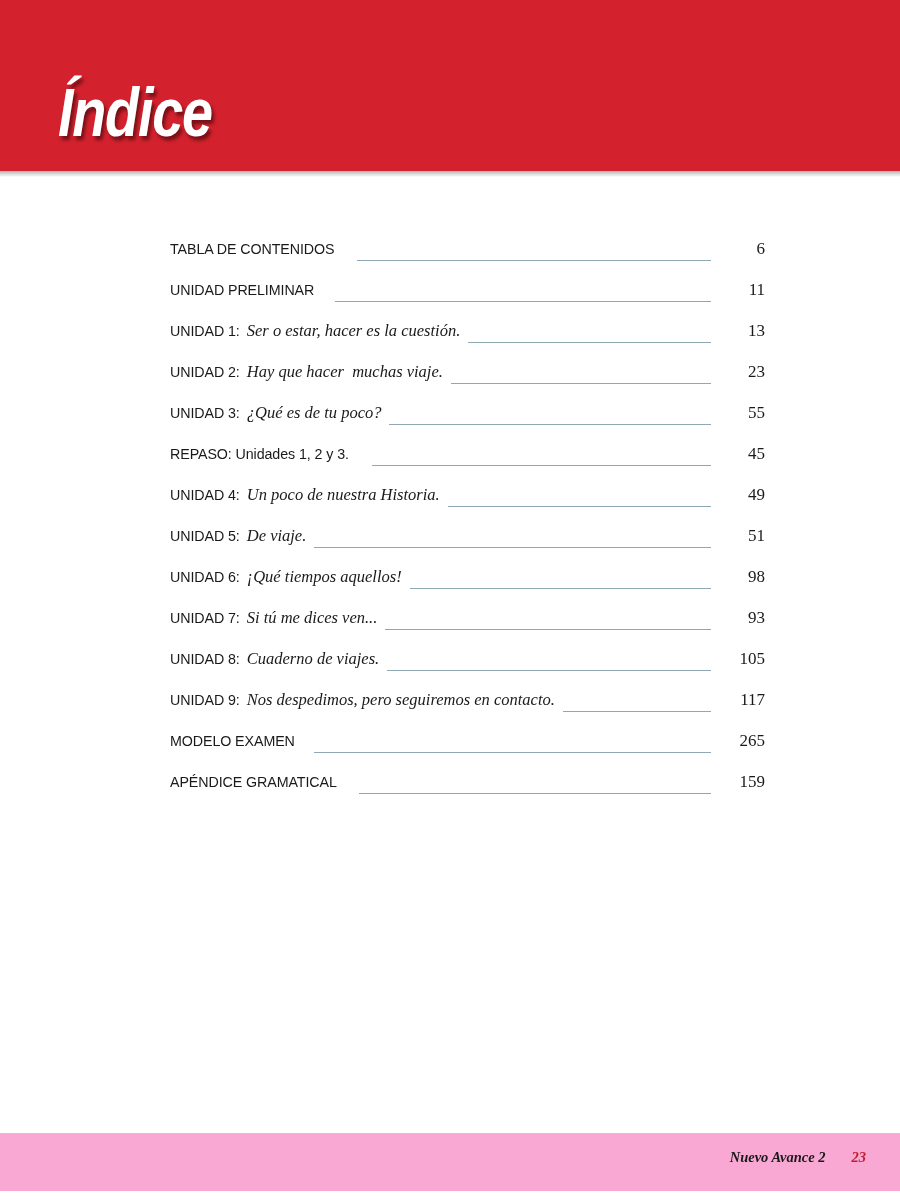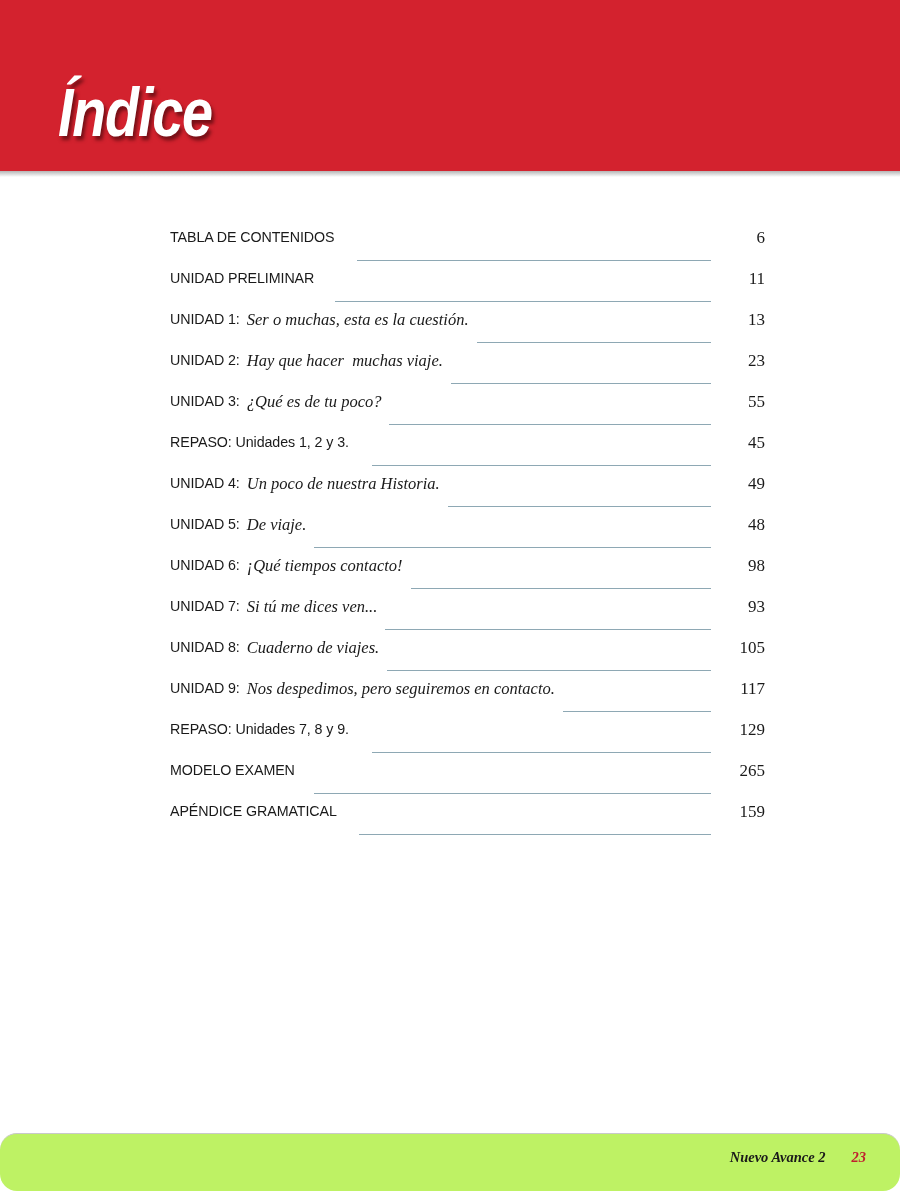--- a/index.html
+++ b/index.html
@@ -53,21 +53,21 @@
 
   
   .toc {
     position: absolute;
     left: 170px;
     top: 228px;
     width: 595px;
   }
   .toc-row {
     display: flex;
-    align-items: flex-start;
+    align-items: center;
     height: 41px;
   }
   .toc-label {
     font-family: "Liberation Sans", sans-serif;
     font-size: 15.5px;
     font-weight: normal;
     color: #1a1a1a;
     white-space: pre;
     letter-spacing: -0.1px;
     transform: scaleX(0.92);
@@ -112,23 +112,22 @@
     white-space: nowrap;
   }
 
   
   .footer-band {
     position: absolute;
     left: 0;
     top: 1133px;
     width: 900px;
     height: 57px;
-    background: #bef264;
+    background: #f9a8d4;
     border-top: 1px solid #c9c9c9;
-    border-radius: 17px;
   }
   .footer-inner {
     position: absolute;
     right: 0;
     top: 14px;
     width: 900px;
     text-align: right;
     padding-right: 34px;
     box-sizing: border-box;
     white-space: nowrap;
@@ -162,21 +161,21 @@
       <span class="toc-leader"></span>
       <span class="toc-page">6</span>
     </div>
     <div class="toc-row">
       <span class="toc-label">UNIDAD PRELIMINAR</span>
       <span class="toc-leader"></span>
       <span class="toc-page">11</span>
     </div>
     <div class="toc-row">
       <span class="toc-label">UNIDAD 1:</span>
-      <span class="toc-title">Ser o muchas, esta es la cuestión.</span>
+      <span class="toc-title">Ser o estar, hacer es la cuestión.</span>
       <span class="toc-leader"></span>
       <span class="toc-page">13</span>
     </div>
     <div class="toc-row">
       <span class="toc-label">UNIDAD 2:</span>
       <span class="toc-title">Hay que hacer  muchas viaje.</span>
       <span class="toc-leader"></span>
       <span class="toc-page">23</span>
     </div>
     <div class="toc-row">
@@ -193,50 +192,45 @@
     <div class="toc-row">
       <span class="toc-label">UNIDAD 4:</span>
       <span class="toc-title">Un poco de nuestra Historia.</span>
       <span class="toc-leader"></span>
       <span class="toc-page">49</span>
     </div>
     <div class="toc-row">
       <span class="toc-label">UNIDAD 5:</span>
       <span class="toc-title">De viaje.</span>
       <span class="toc-leader"></span>
-      <span class="toc-page">48</span>
+      <span class="toc-page">51</span>
     </div>
     <div class="toc-row">
       <span class="toc-label">UNIDAD 6:</span>
-      <span class="toc-title">¡Qué tiempos contacto!</span>
+      <span class="toc-title">¡Qué tiempos aquellos!</span>
       <span class="toc-leader"></span>
       <span class="toc-page">98</span>
     </div>
     <div class="toc-row">
       <span class="toc-label">UNIDAD 7:</span>
       <span class="toc-title">Si tú me dices ven...</span>
       <span class="toc-leader"></span>
       <span class="toc-page">93</span>
     </div>
     <div class="toc-row">
       <span class="toc-label">UNIDAD 8:</span>
       <span class="toc-title">Cuaderno de viajes.</span>
       <span class="toc-leader"></span>
       <span class="toc-page">105</span>
     </div>
     <div class="toc-row">
       <span class="toc-label">UNIDAD 9:</span>
       <span class="toc-title">Nos despedimos, pero seguiremos en contacto.</span>
       <span class="toc-leader"></span>
       <span class="toc-page">117</span>
-    </div>
-    <div class="toc-row">
-      <span class="toc-label">REPASO: Unidades 7, 8 y 9.</span>
-      <span class="toc-leader"></span>
-      <span class="toc-page">129</span>
     </div>
     <div class="toc-row">
       <span class="toc-label">MODELO EXAMEN</span>
       <span class="toc-leader"></span>
       <span class="toc-page">265</span>
     </div>
     <div class="toc-row">
       <span class="toc-label">APÉNDICE GRAMATICAL</span>
       <span class="toc-leader"></span>
       <span class="toc-page">159</span>

